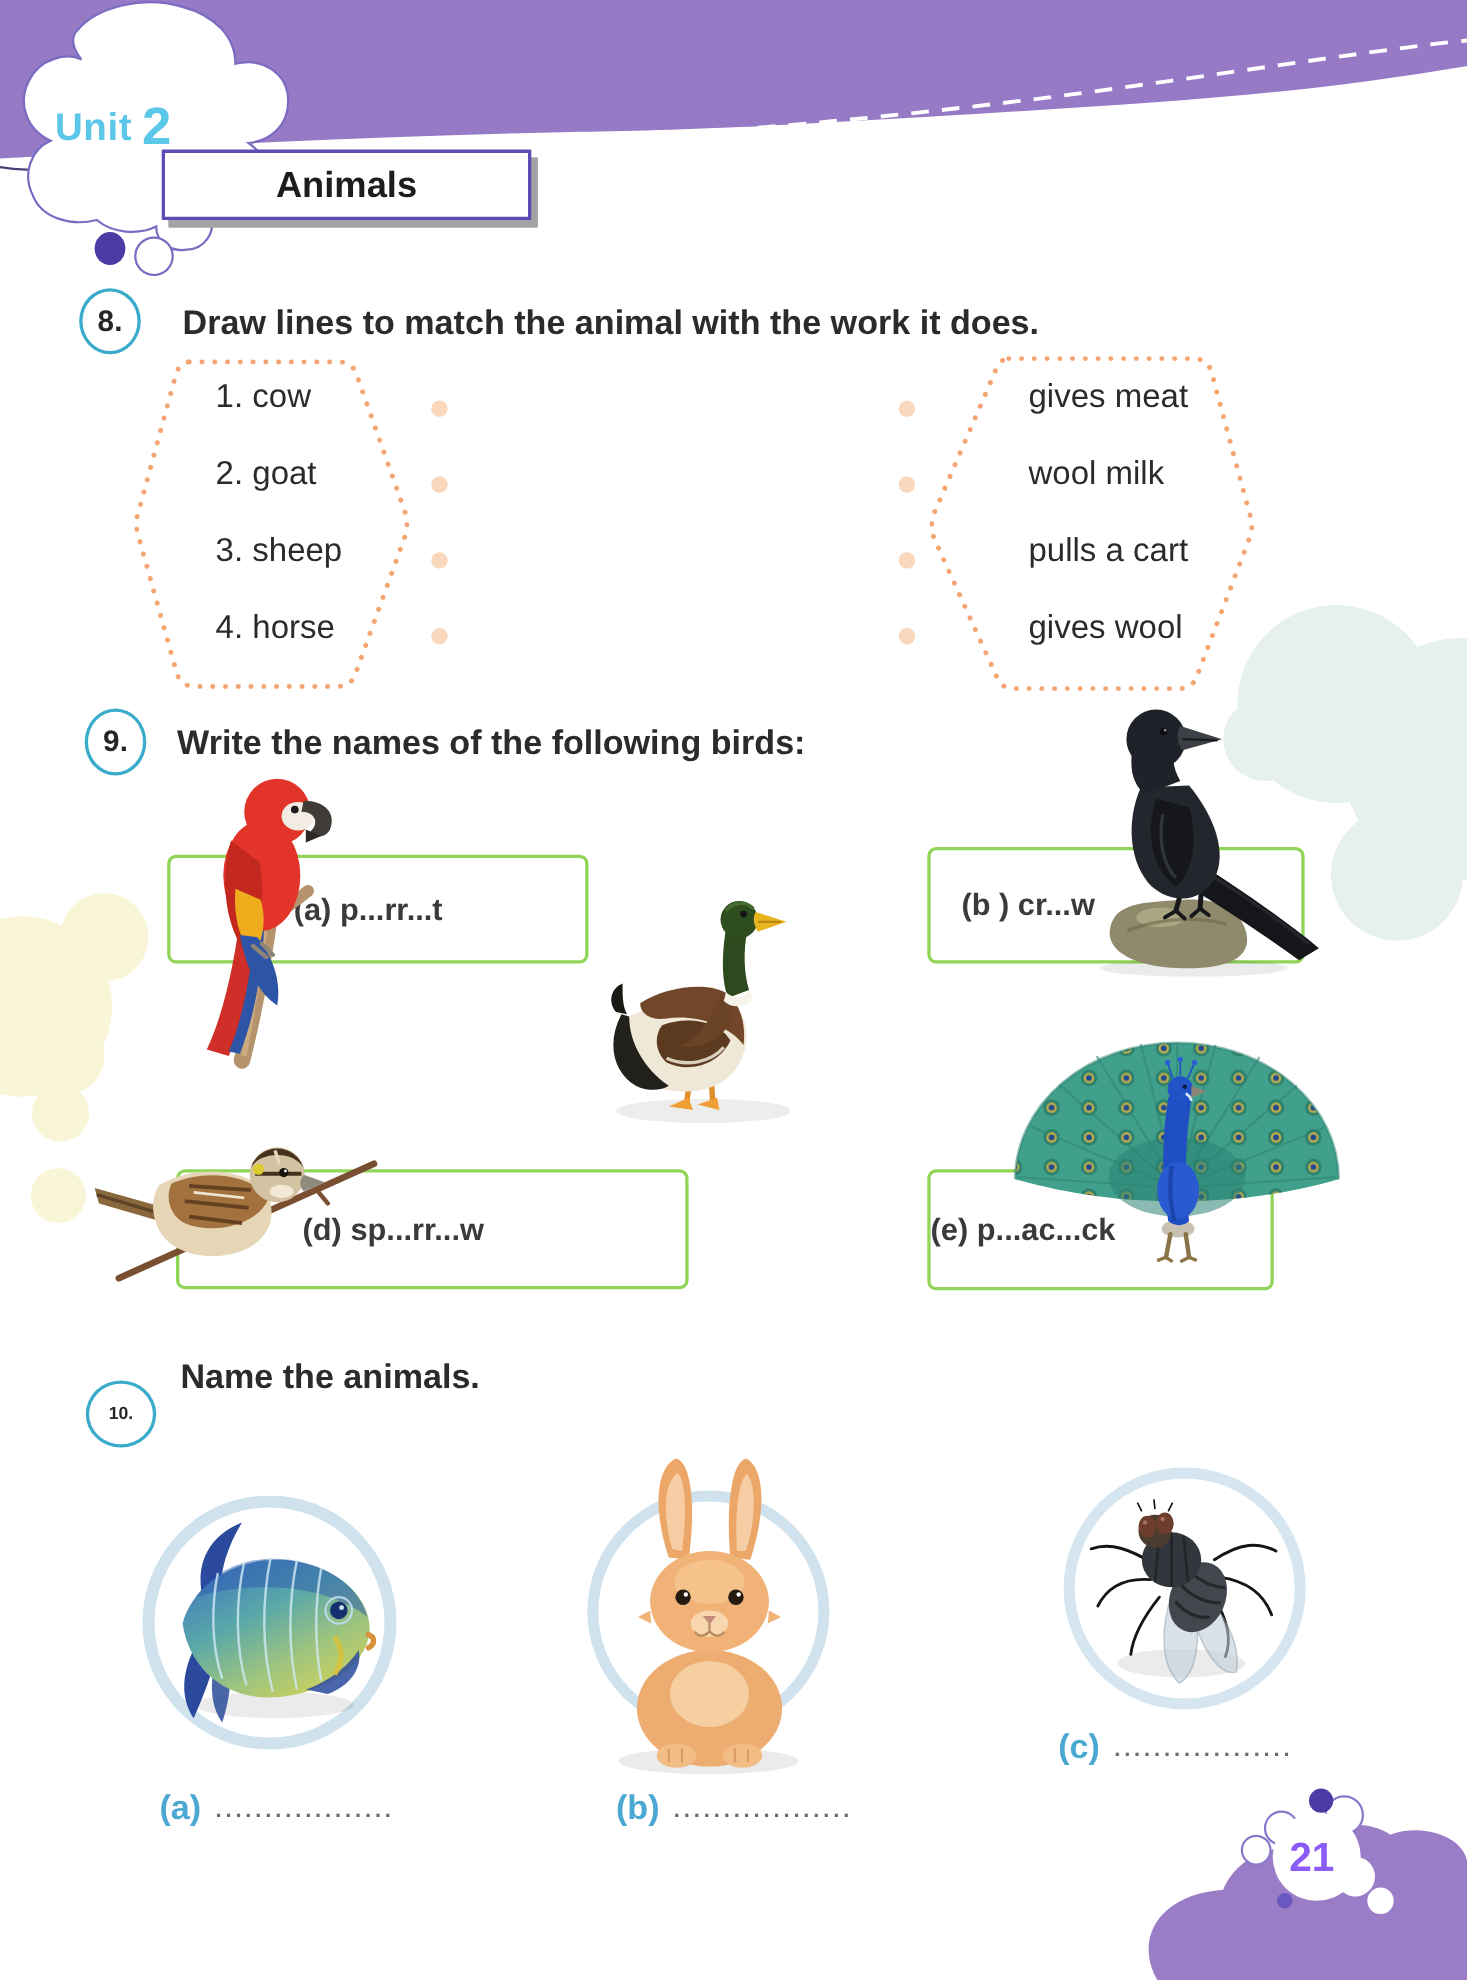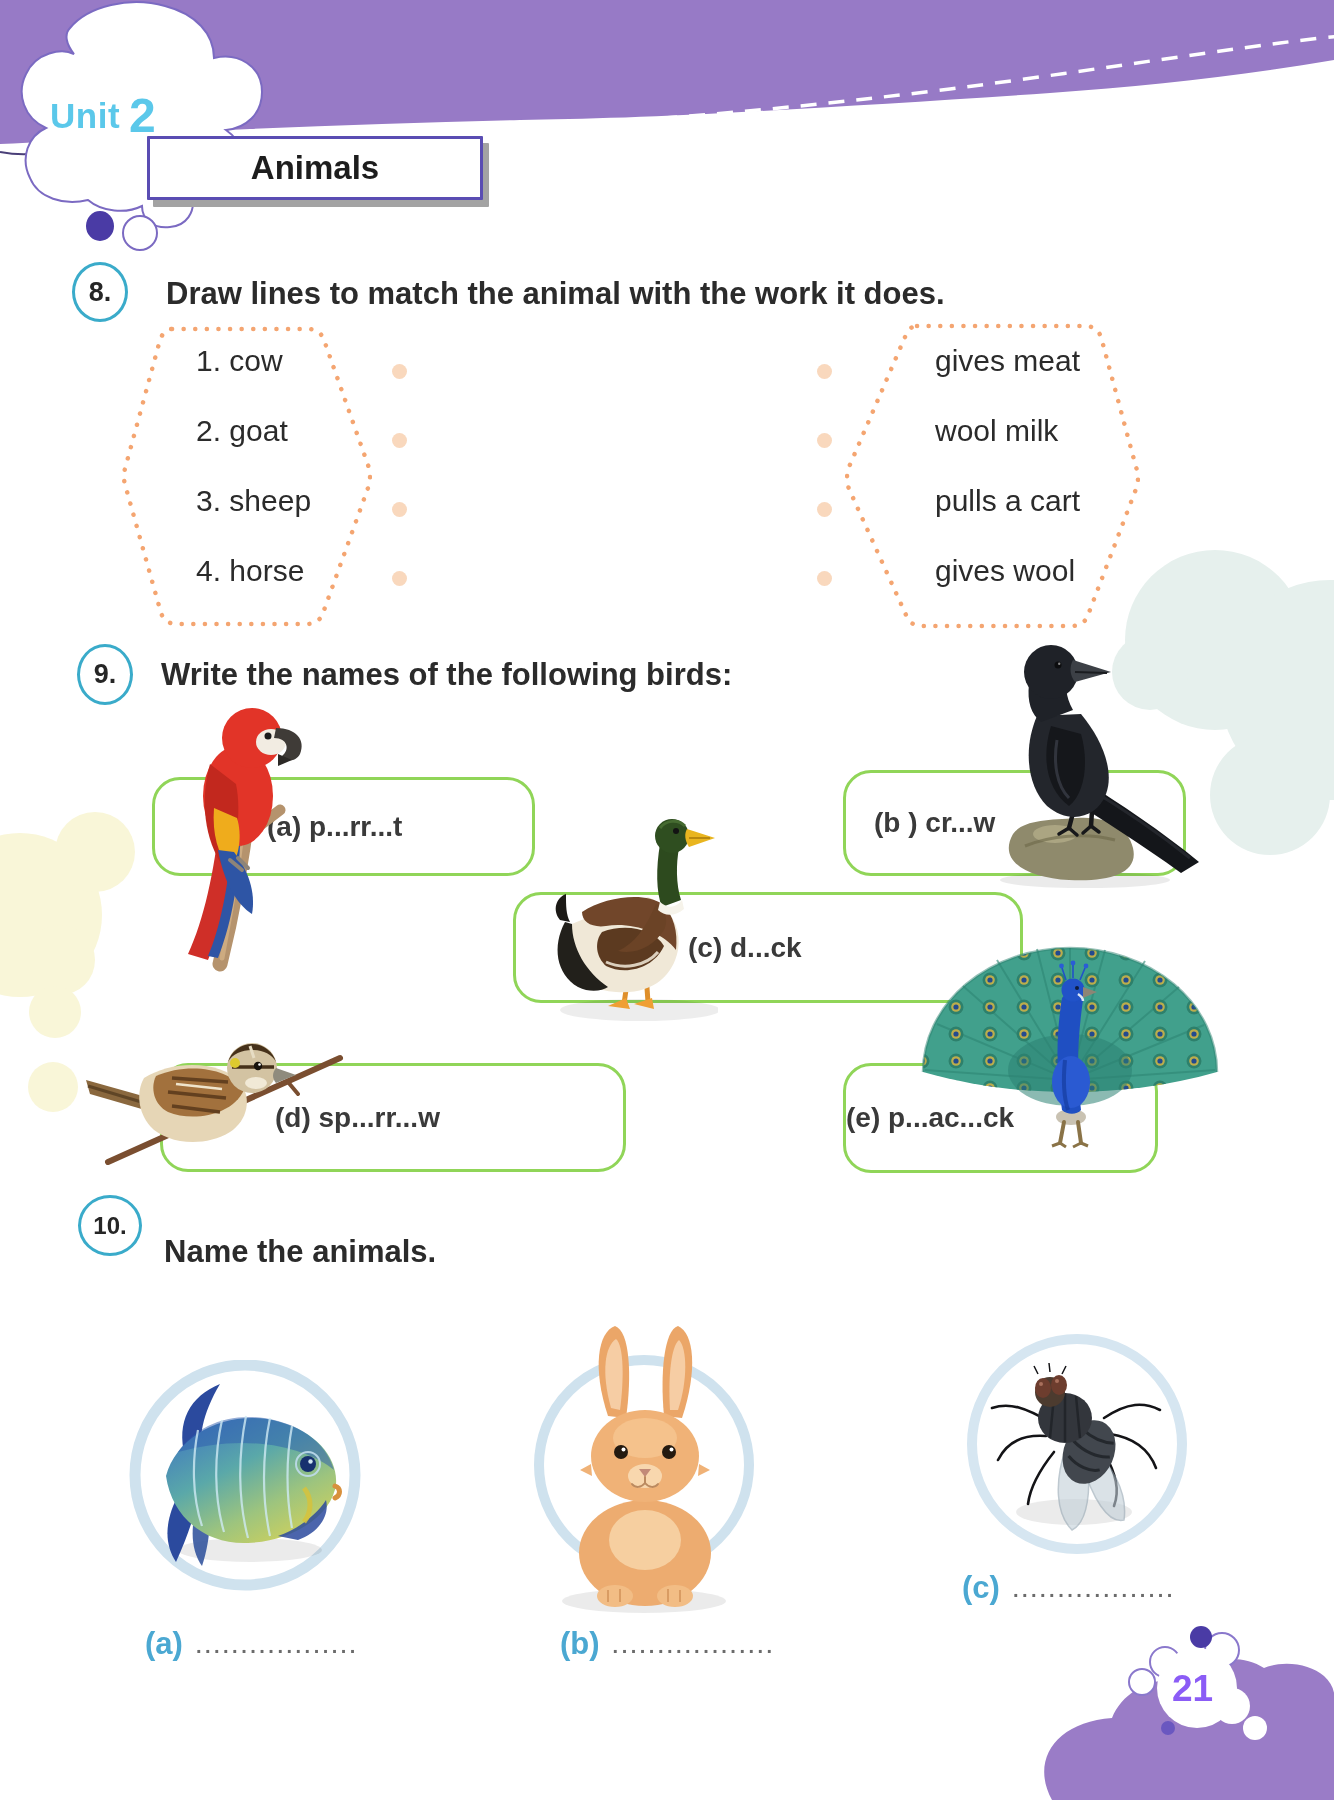--- a/index.html
+++ b/index.html
@@ -16,21 +16,21 @@
              box-shadow:6px 7px 0 #a3a3a3;display:flex;align-items:center;justify-content:center;
              font-size:33px;font-weight:bold;color:#1d1d1d;}
 
   .qcircle{border:3px solid #3aabca;border-radius:50%;background:#fff;
            display:flex;align-items:center;justify-content:center;
            font-weight:bold;color:#262626;font-size:27px;}
   .prompt{font-weight:bold;font-size:31px;color:#2b2b2b;white-space:nowrap;margin-left:16px;}
   .mitem{font-weight:normal;font-size:30px;color:#2b2b2b;white-space:nowrap;line-height:1;}
   .mdot{width:15px;height:15px;border-radius:50%;background:#f9d8bd;}
 
-  .abox{border:3px solid #90d558;border-radius:28px;display:flex;align-items:center;}
+  .abox{border:3px solid #90d558;border-radius:8px;display:flex;align-items:center;}
   .abox span{font-weight:bold;font-size:28px;color:#3a3a3a;white-space:nowrap;}
 
   .alabel{display:flex;align-items:flex-end;}
   .alabel .lab{font-weight:bold;font-size:31px;color:#4ba8d2;line-height:1;}
   .alabel .dots{font-weight:bold;font-size:20px;letter-spacing:3.5px;color:#6b6b6b;
                 margin-left:13px;margin-bottom:3px;line-height:1;}
 
   .pagenum{font-size:37px;font-weight:bold;color:#8b5cf6;text-align:left;}
 </style>
 </head>
@@ -116,23 +116,20 @@
   <div class="abs z2 qcircle" style="left:77px;top:644px;width:50px;height:55px">
     <span>9.</span>
   </div>
   <div class="abs z2 prompt" style="left:145px;top:657px">Write the names of the following birds:</div>
 
   <div class="abs z2 abox" style="left:152px;top:777px;width:265px;height:93px;padding-left:112px">
     <span>(a) p...rr...t</span>
   </div>
   <div class="abs z2 abox" style="left:843px;top:770px;width:309px;height:100px;padding-left:28px">
     <span>(b ) cr...w</span>
-  </div>
-  <div class="abs z2 abox" style="left:513px;top:892px;width:332px;height:105px;padding-left:172px">
-    <span>(c) d...ck</span>
   </div>
   <div class="abs z2 abox" style="left:160px;top:1063px;width:348px;height:103px;padding-left:112px">
     <span>(d) sp...rr...w</span>
   </div>
   <div class="abs z2 abox" style="left:843px;top:1063px;width:309px;height:104px;">
     <span>(e) p...ac...ck</span>
   </div>
 
   <svg class="abs z3" style="left:160px;top:692px" width="160" height="280" viewBox="0 0 160 280">
     <path d="M96,38 C90,120 78,200 60,272" stroke="#b5936d" stroke-width="15" fill="none" stroke-linecap="round"></path>
@@ -237,21 +234,21 @@
     <circle cx="168" cy="50" r="11.5" fill="#2152c8"></circle>
     <path d="M161,40 L157,28 M168,38 L168,25 M175,40 L180,28" stroke="#2152c8" stroke-width="1.6"></path>
     <circle cx="156.5" cy="26" r="2.4" fill="#2a5cd6"></circle>
       <circle cx="168" cy="23" r="2.4" fill="#2a5cd6"></circle>
       <circle cx="181" cy="26" r="2.4" fill="#2a5cd6"></circle>
     <path d="M178,47 L192,52 L178,58 Z" fill="#8d8575"></path>
     <circle cx="172" cy="48" r="2" fill="#0e1c3e"></circle>
     <path d="M173,54 C176,56 178,58 178,61" stroke="#dce6f5" stroke-width="2.5" fill="none"></path>
   </svg>
 
-  <div class="abs z2 qcircle" style="left:78px;top:1195px;width:58px;height:55px;font-size:24px">
+  <div class="abs z2 qcircle" style="left:78px;top:1255px;width:58px;height:55px;font-size:16px">
     <span>10.</span>
   </div>
   <div class="abs z2 prompt" style="left:148px;top:1234px">Name the animals.</div>
 
   <svg class="abs z2" style="left:128px;top:1360px" width="235" height="235" viewBox="0 0 235 235">
     <defs>
       <linearGradient id="fishg" x1="0" y1="0" x2="0.7" y2="1">
         <stop offset="0" stop-color="#3b6fc4"></stop>
           <stop offset="0.45" stop-color="#5aa8a9"></stop>
         <stop offset="0.75" stop-color="#9dc47e"></stop>

